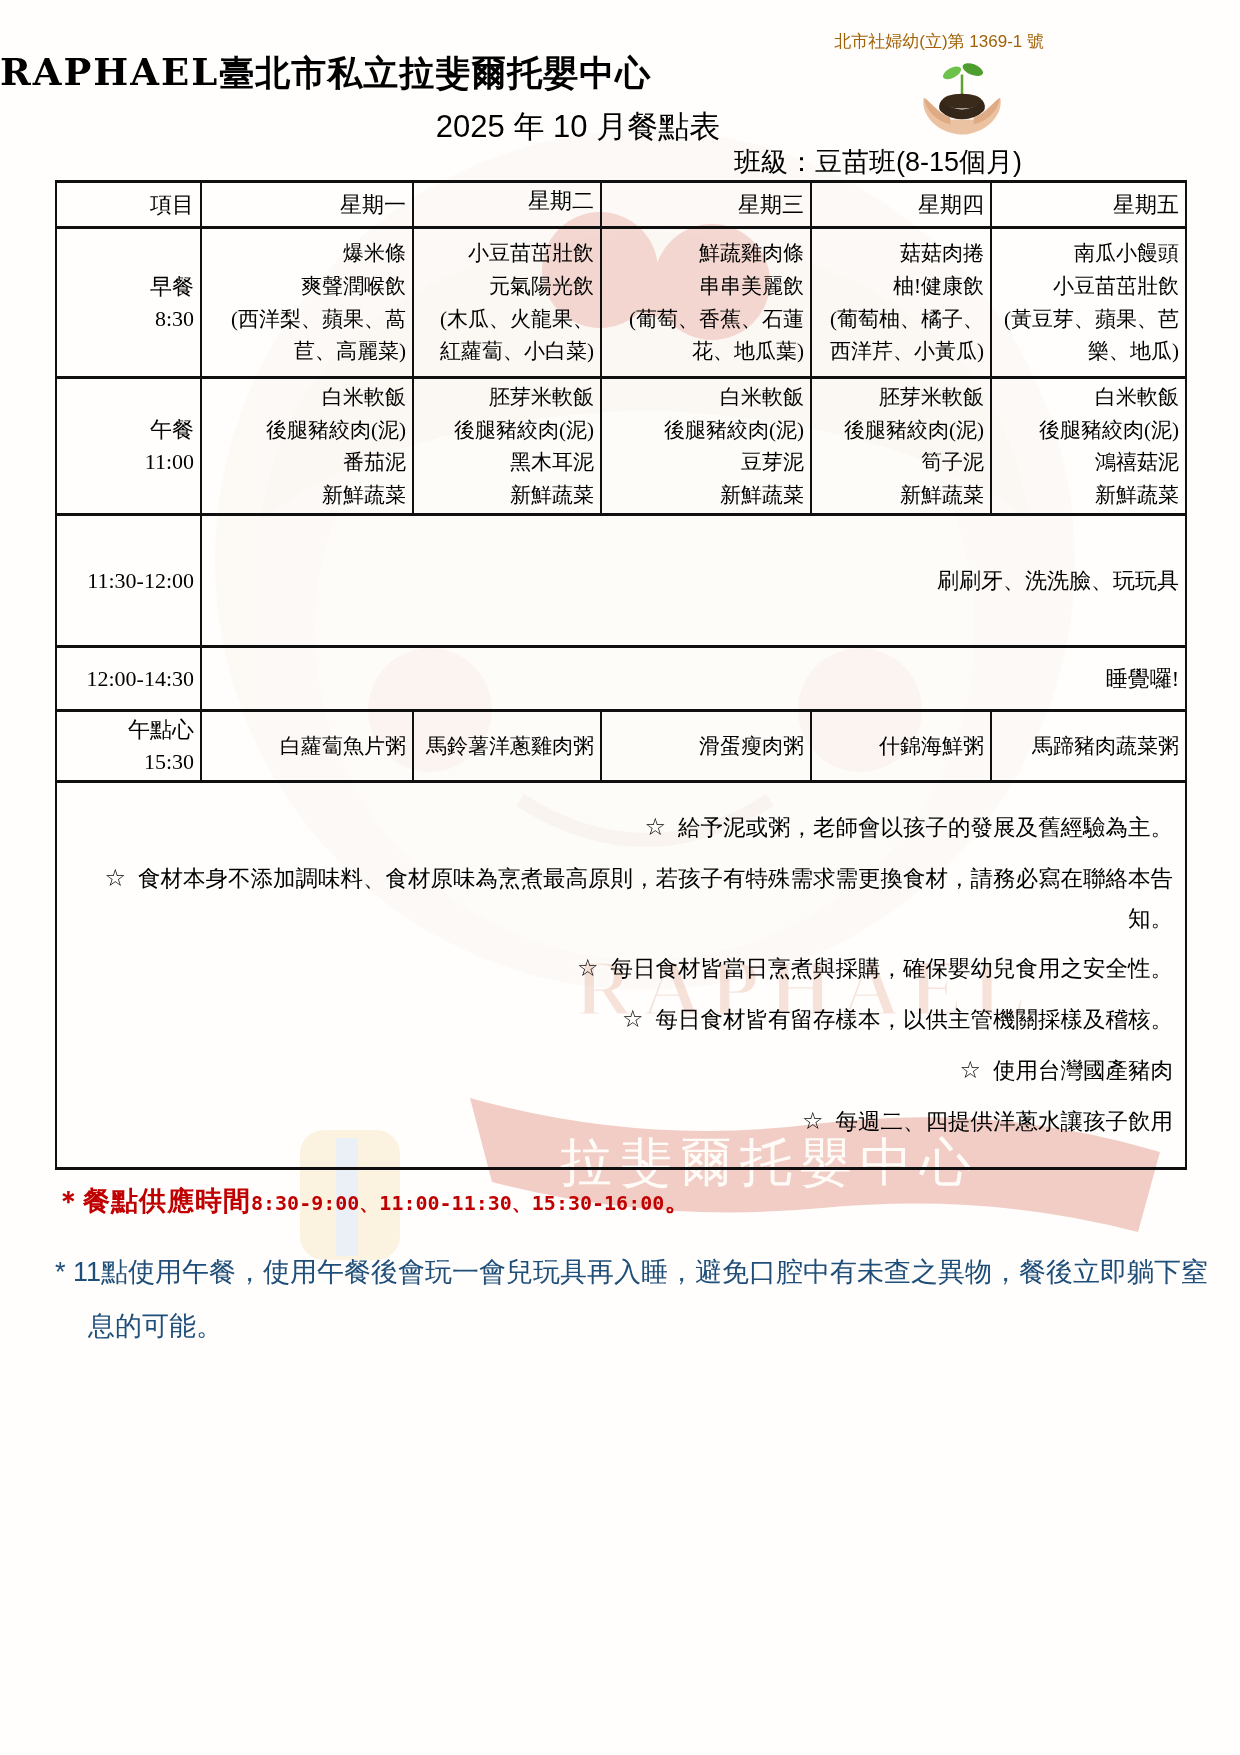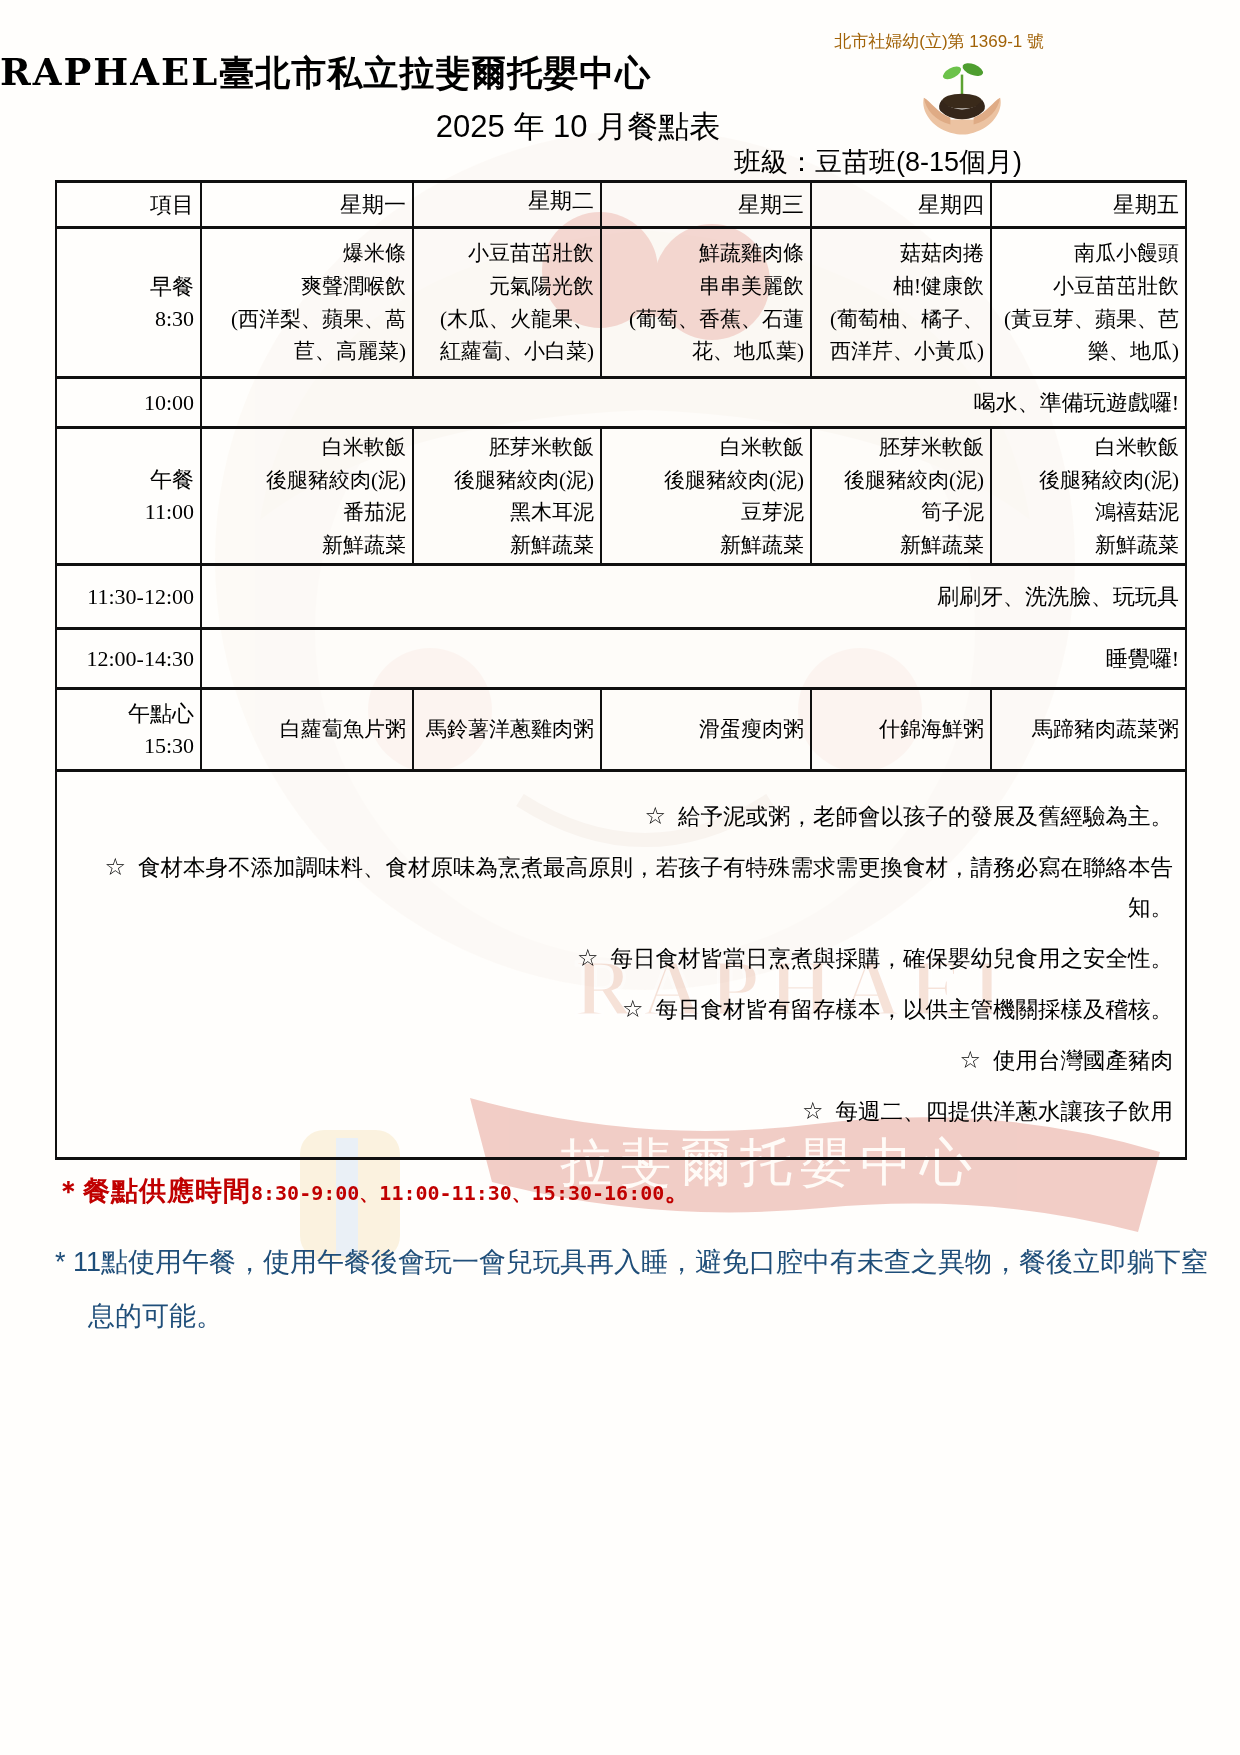--- a/index.html
+++ b/index.html
@@ -137,26 +137,20 @@
               <div class="mline">(葡萄柚、橘子、西洋芹、小黃瓜)</div>
             </td>
             <td class="menu-cell">
               <div class="mline">南瓜小饅頭</div>
               <div class="mline">小豆苗茁壯飲</div>
               <div class="mline">(黃豆芽、蘋果、芭樂、地瓜)</div>
             </td>
           </tr>
           <tr>
             <th class="rowlabel">
-              <div>10:00</div>
-            </th>
-            <td class="span-cell" colspan="5">喝水、準備玩遊戲囉!</td>
-          </tr>
-          <tr>
-            <th class="rowlabel">
               <div>午餐</div>
               <div>11:00</div>
             </th>
             <td class="menu-cell">
               <div class="mline">白米軟飯</div>
               <div class="mline">後腿豬絞肉(泥)</div>
               <div class="mline">番茄泥</div>
               <div class="mline">新鮮蔬菜</div>
             </td>
             <td class="menu-cell">

